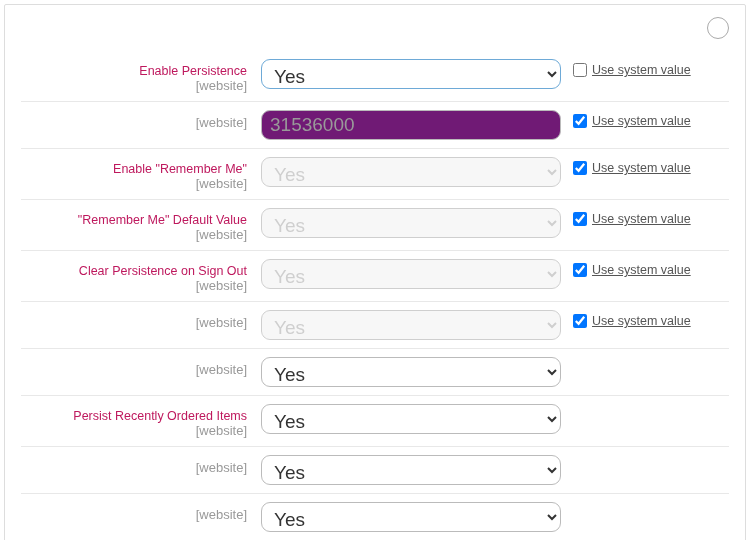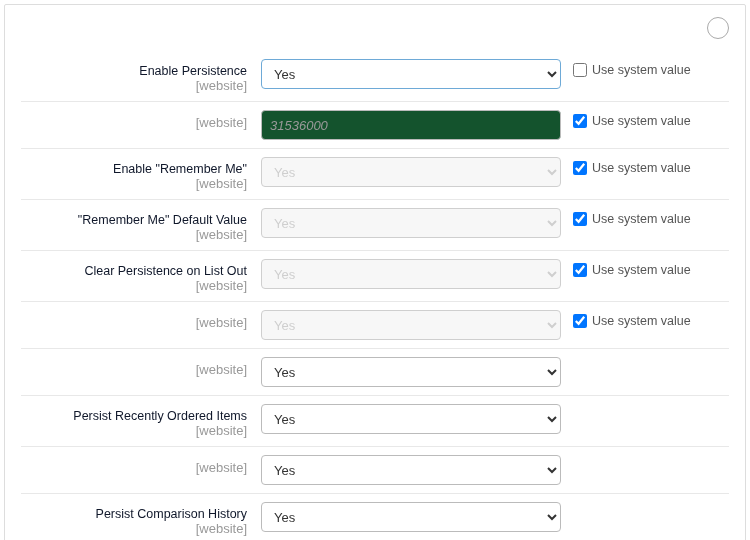--- a/index.html
+++ b/index.html
@@ -56,21 +56,21 @@
     .label-col {
       width: 240px;
       text-align: right;
       padding-right: 14px;
       padding-top: 5px;
       flex-shrink: 0;
     }
 
     .label-text {
       font-size: 12.5px;
-      color: #0f172a;
+      color: #be185d;
       display: block;
     }
 
     .label-sub {
       font-size: 13px;
       color: #999;
       display: block;
     }
 
     .control-col {
@@ -85,41 +85,41 @@
       padding-top: 4px;
       min-width: 160px;
     }
 
     .system-value-col label {
       display: flex;
       gap: 5px;
       font-size: 12.5px;
       color: #555;
       cursor: pointer;
+      text-decoration: underline;
     }
 
     select, input[type="text"] {
       width: 100%;
       padding: 5px 8px;
       border: 1px solid #bbb;
-      border-radius: 4px;
-      font-size: 13px;
+      border-radius: 9px;
+      font-size: 19px;
       color: #333;
       background: #fff;
       height: 30px;
     }
 
     select.active-select {
       border-color: #6eaad7;
     }
 
     input[type="text"][disabled] {
-      background: #14532d;
+      background: #701a75;
       color: #999;
-      font-style: italic;
     }
 
     select[disabled] {
       background: #f5f5f5;
       color: #bbb;
     }
 
     input[type="checkbox"] {
       width: 14px;
       height: 14px;
@@ -192,21 +192,21 @@
         <div class="system-value-col">
           <label>
             <input type="checkbox" checked="" style="">
             <span>Use system value</span>
           </label>
         </div>
       </div>
       <hr class="divider">
       <div class="form-row">
         <div class="label-col">
-          <span class="label-text">Clear Persistence on List Out</span>
+          <span class="label-text">Clear Persistence on Sign Out</span>
           <span class="label-sub">[website]</span>
         </div>
         <div class="control-col"><select disabled=""><option>Yes</option><option>No</option></select></div>
         <div class="system-value-col">
           <label>
             <input type="checkbox" checked="" style="">
             <span>Use system value</span>
           </label>
         </div>
       </div>
@@ -244,21 +244,20 @@
       <div class="form-row">
         <div class="label-col">
           <span class="label-sub">[website]</span>
         </div>
         <div class="control-col"><select><option>Yes</option><option>No</option></select></div>
         <div class="system-value-col"></div>
       </div>
       <hr class="divider">
       <div class="form-row">
         <div class="label-col">
-          <span class="label-text">Persist Comparison History</span>
           <span class="label-sub">[website]</span>
         </div>
         <div class="control-col"><select><option>Yes</option><option>No</option></select></div>
         <div class="system-value-col"></div>
       </div>
       <hr class="divider">
       <div class="form-row">
         <div class="label-col"></div>
         <div class="control-col"><select><option>Yes</option><option>No</option></select></div>
         <div class="system-value-col"></div>

